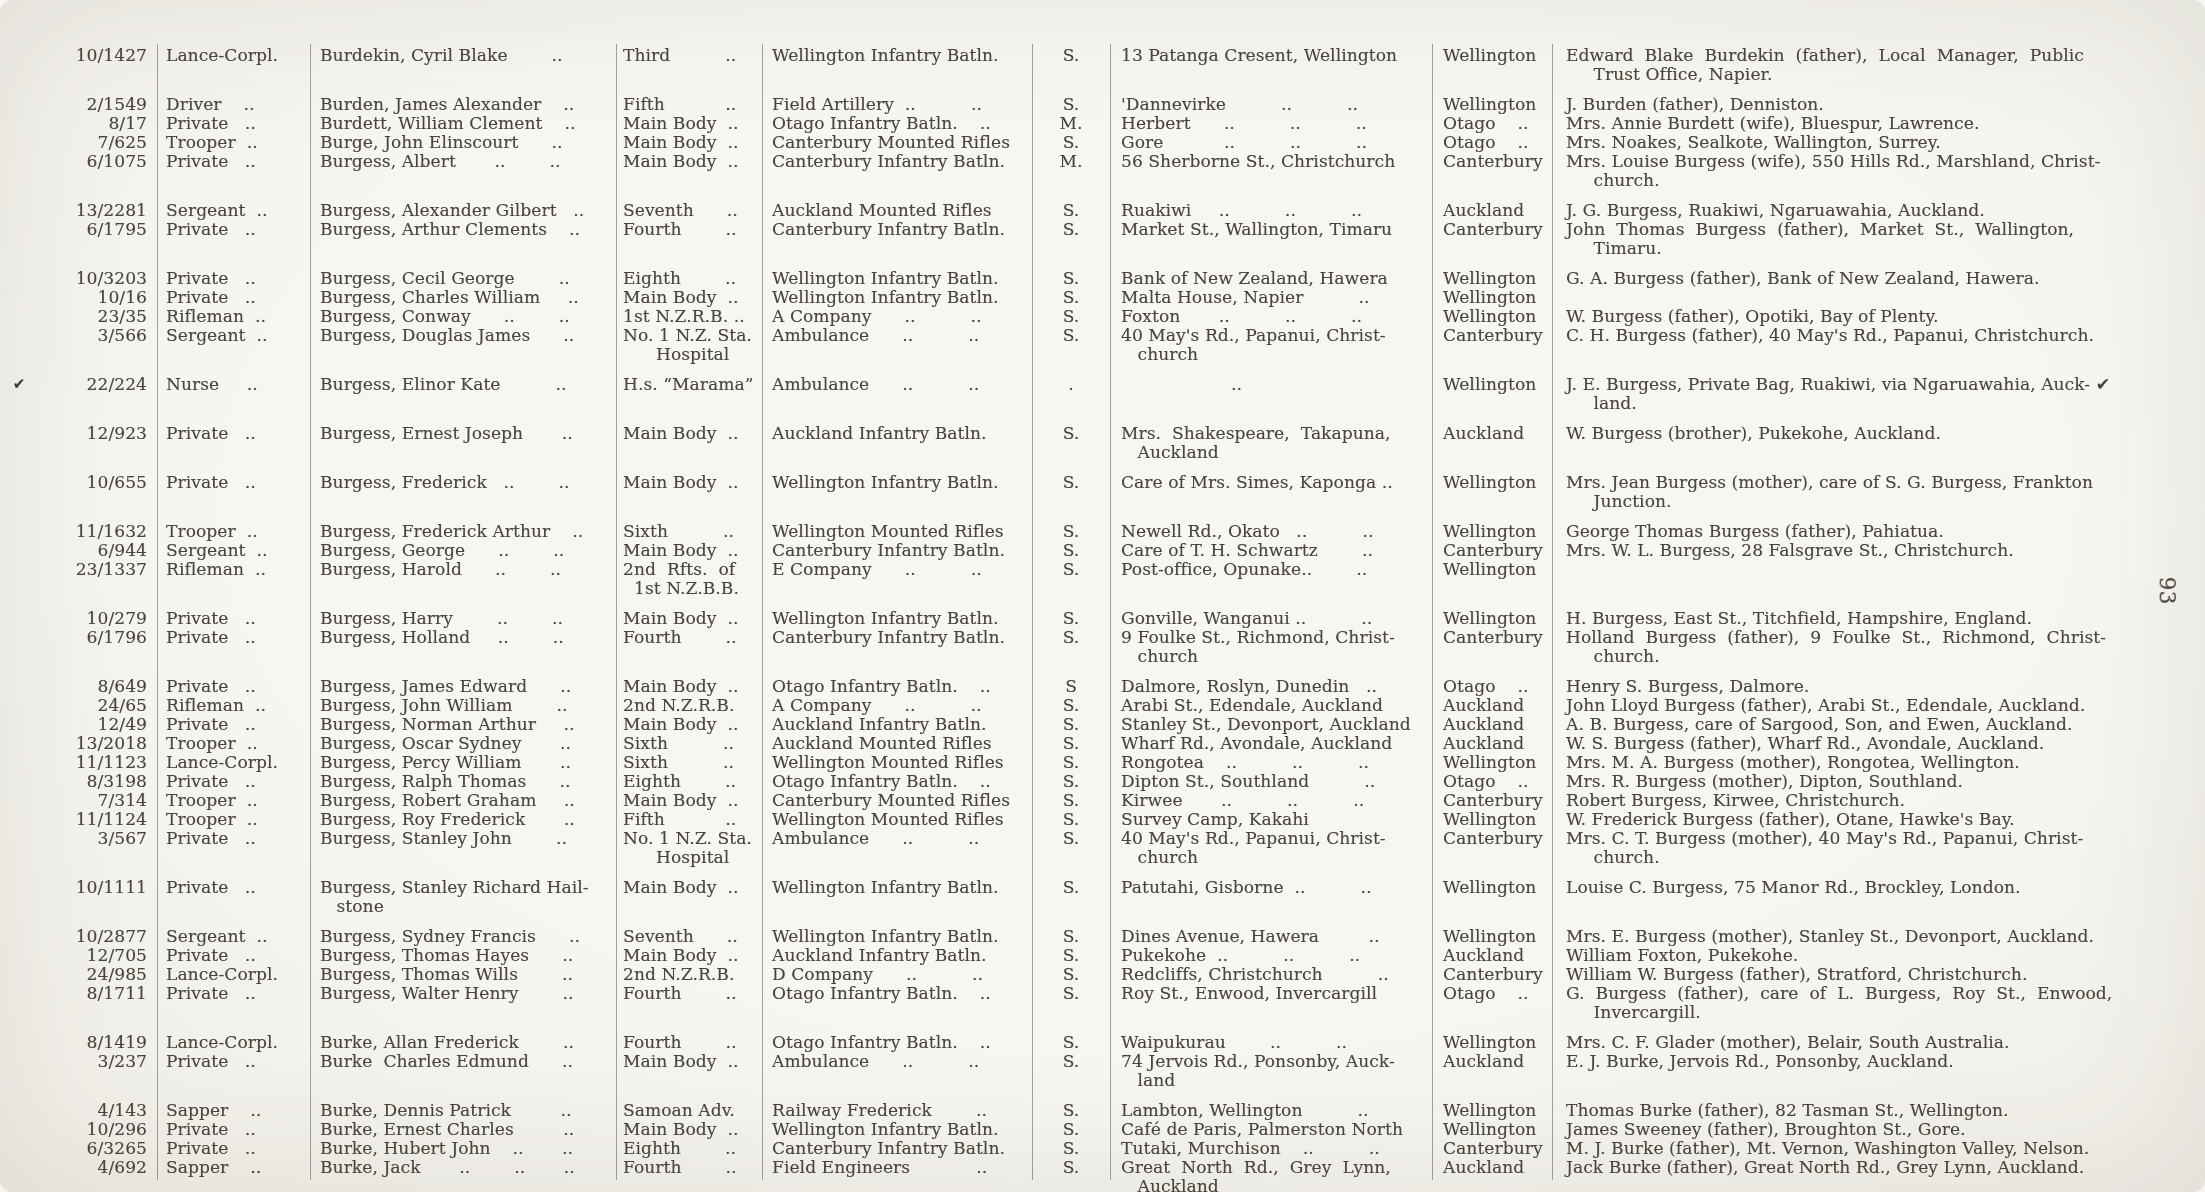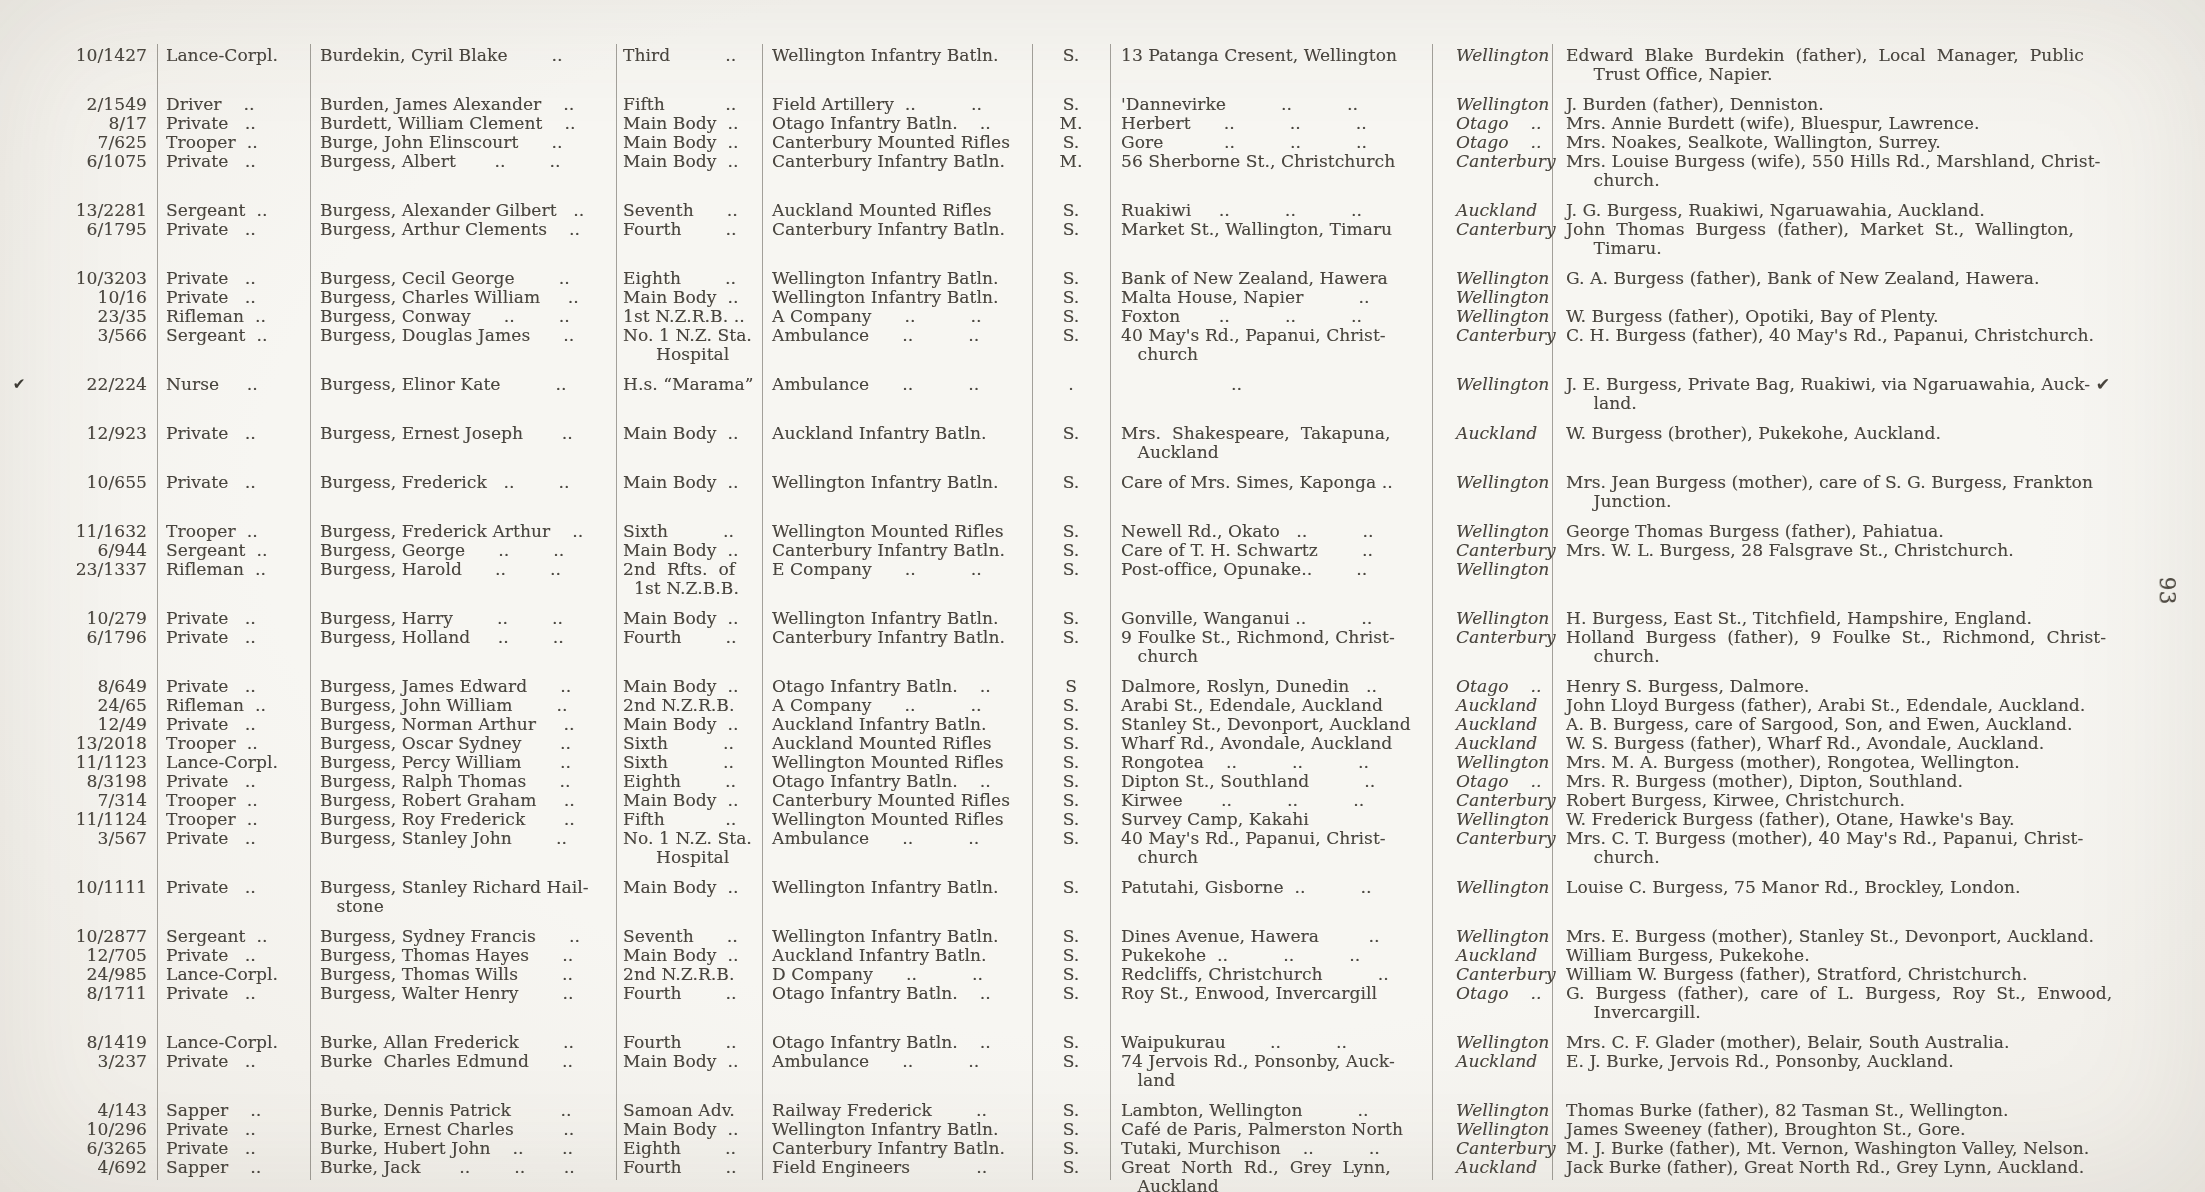--- a/index.html
+++ b/index.html
@@ -6,20 +6,21 @@
   body{
     width:2205px;height:1192px;overflow:hidden;
     font-family:"DejaVu Serif","Liberation Serif",serif;
     background:#f6f5f1;
   }
   .page{
     position:relative;width:2205px;height:1192px;
     background:radial-gradient(ellipse at 52% 42%, #f7f6f2 55%, #efece6 100%);
     box-shadow:inset 0 0 140px rgba(90,78,60,.10);
     color:#49453e;
+    border-radius:12px;
   }
   .table-wrap{
     position:absolute;left:0;top:0;right:0;
     padding-top:46px;
   }
   .rule{
     position:absolute;top:44px;height:1136px;width:1px;
     background:rgba(72,66,58,.48);
   }
   .group + .group{margin-top:11px;}
@@ -35,21 +36,21 @@
     text-shadow:.3px .3px .5px rgba(62,56,47,.33);
   }
   .c-check{text-align:center;font-size:15px;color:#3d3a34;}
   .c-no{text-align:right;padding-right:10px;}
   .c-rank{padding-left:9px;}
   .c-name{padding-left:10px;}
   .c-reinf{padding-left:7px;}
   .c-unit{padding-left:10px;}
   .c-status{text-align:center;}
   .c-address{padding-left:11px;}
-  .c-district{padding-left:24px;font-style:italic;}
+  .c-district{padding-left:11px;}
   .c-kin{padding-left:14px;padding-right:40px;}
   .page-number{
     position:absolute;right:24px;top:578px;
     transform:rotate(90deg);
     font-size:22px;color:#514c44;
     text-shadow:.3px .3px .5px rgba(62,56,47,.33);
   }
 </style>
 </head>
 <body>
@@ -455,21 +456,21 @@
         <div class="row">
           <div class="cell c-check"></div>
           <div class="cell c-no">12/705</div>
           <div class="cell c-rank">Private   ..</div>
           <div class="cell c-name">Burgess, Thomas Hayes      ..</div>
           <div class="cell c-reinf">Main Body  ..</div>
           <div class="cell c-unit">Auckland Infantry Batln.</div>
           <div class="cell c-status">S.</div>
           <div class="cell c-address">Pukekohe  ..          ..          ..</div>
           <div class="cell c-district">Auckland</div>
-          <div class="cell c-kin">William Burgess, Pukekohe.</div>
+          <div class="cell c-kin">William Foxton, Pukekohe.</div>
         </div>
         <div class="row">
           <div class="cell c-check"></div>
           <div class="cell c-no">24/985</div>
           <div class="cell c-rank">Lance-Corpl.</div>
           <div class="cell c-name">Burgess, Thomas Wills        ..</div>
           <div class="cell c-reinf">2nd N.Z.R.B.</div>
           <div class="cell c-unit">D Company      ..          ..</div>
           <div class="cell c-status">S.</div>
           <div class="cell c-address">Redcliffs, Christchurch          ..</div>

